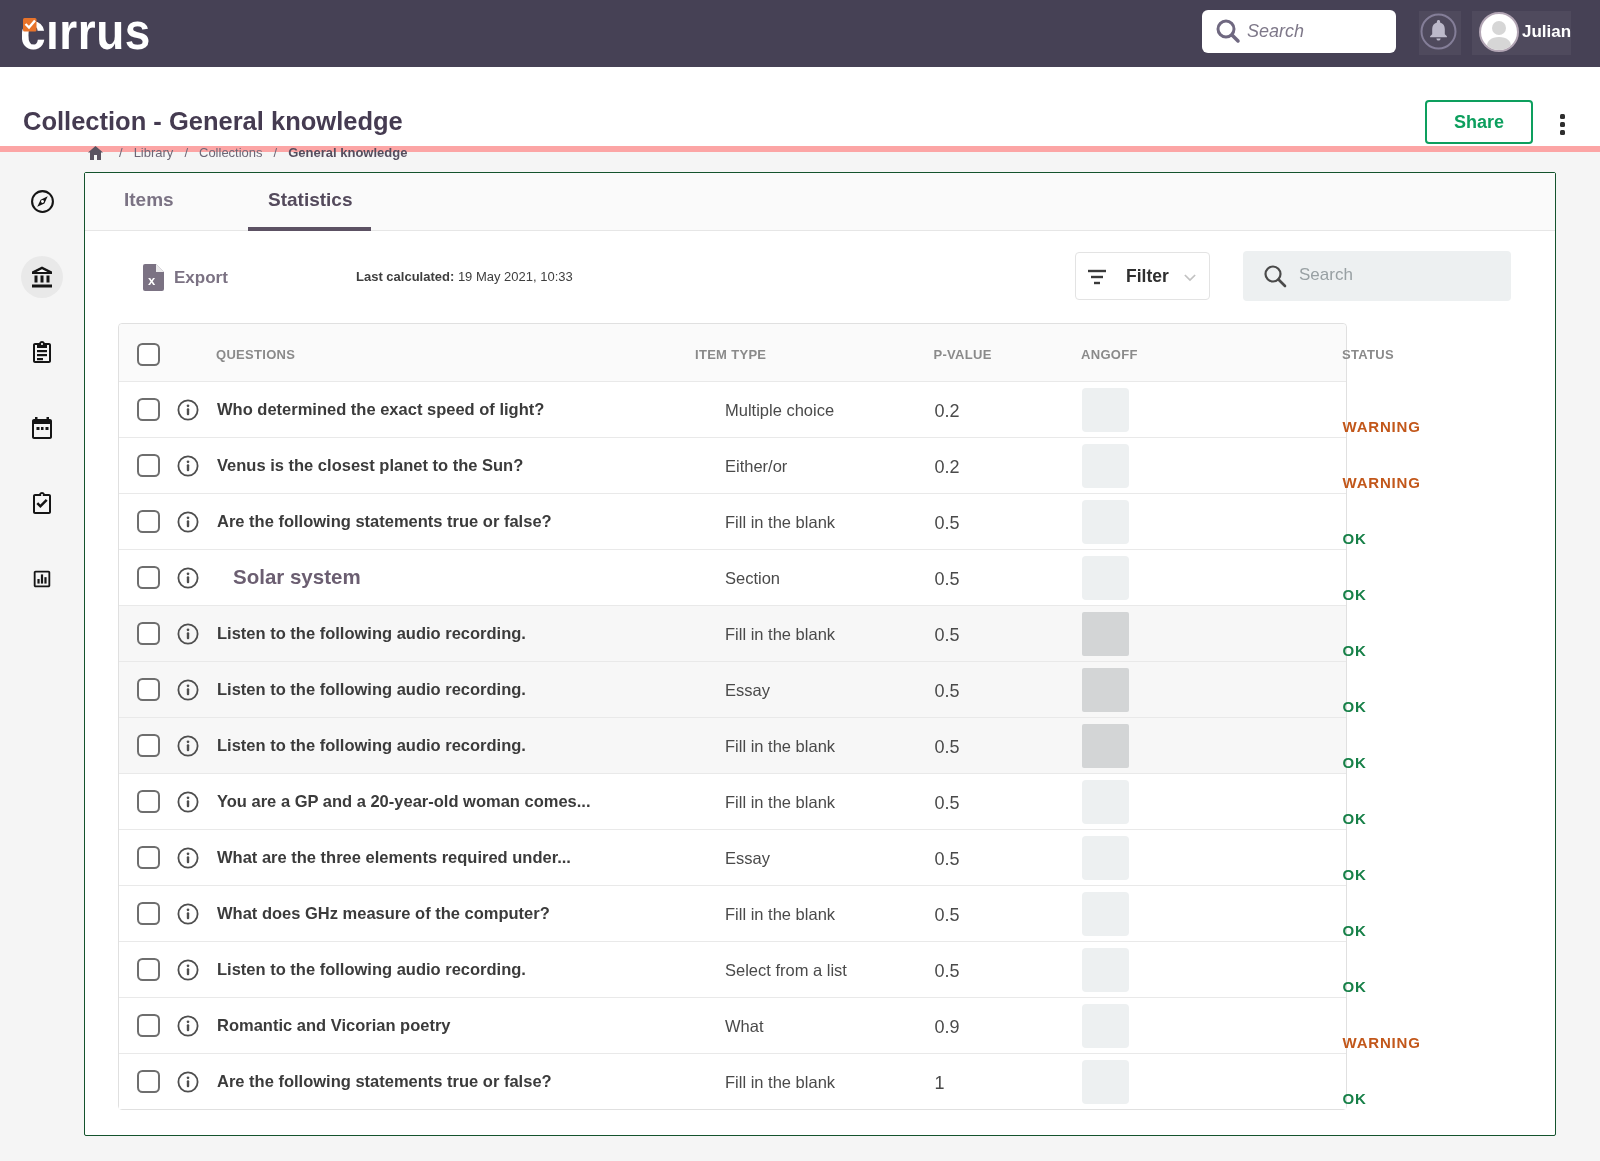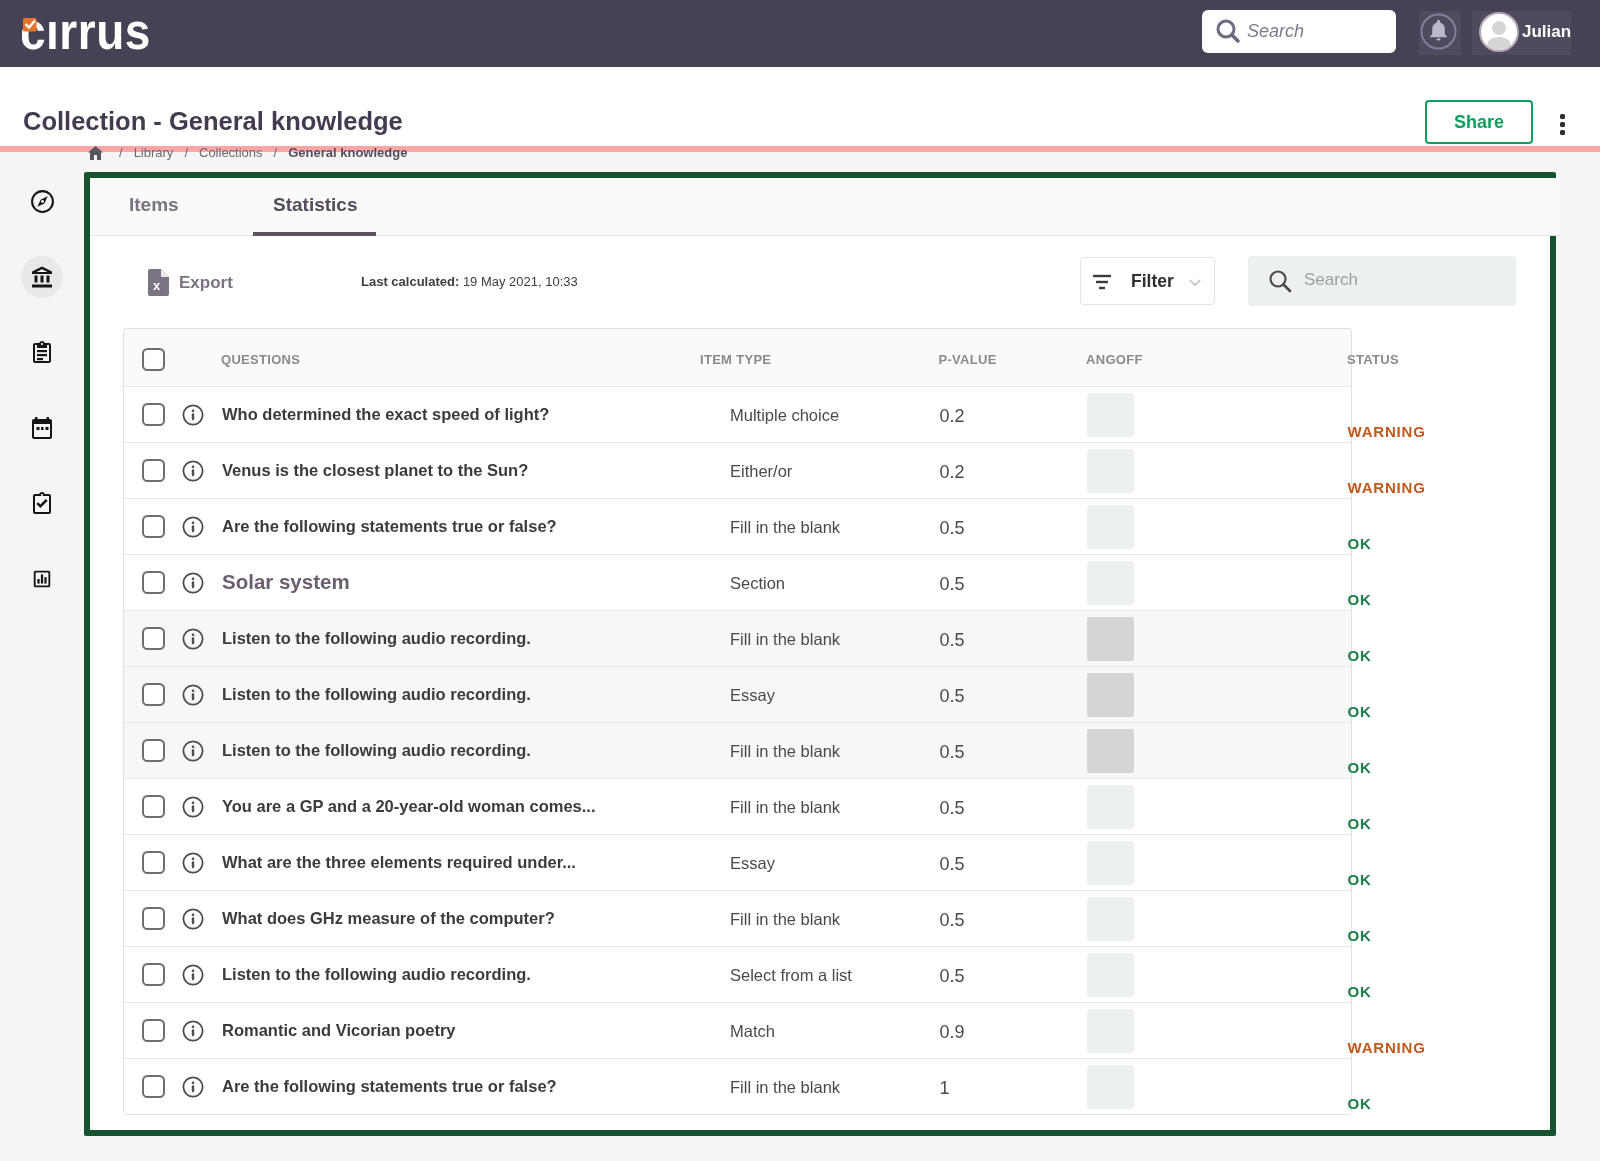--- a/index.html
+++ b/index.html
@@ -24,21 +24,21 @@
 .page { position:absolute; left:0; top:128px; width:1600px; height:1033px; background:#f5f5f5; }
 .crumbs { position:absolute; left:88px; top:145px; font-size:13px; color:#6d6776; }
 .crumbs .sep { margin:0 11px; }
 .crumbs b { color:#564e5e; }
 
 
 .sideicon { position:absolute; }
 .iconcircle { position:absolute; left:21px; top:256px; width:42px; height:42px; border-radius:50%; background:#e9e9e9; }
 
 
-.card { position:absolute; left:84px; top:172px; width:1472px; height:964px; background:#fff; border:6px solid #14532d; border-radius:2px; }
+.card { position:absolute; left:84px; top:172px; width:1472px; height:964px; background:#fff; border:1px solid #14532d; border-radius:2px; }
 .tabsrow { position:absolute; left:0; top:0; width:1470px; height:58px; background:#fafafa; border-bottom:1px solid #e6e6e6; }
 .tab-items { position:absolute; left:39px; top:16px; font-size:19px; font-weight:bold; color:#7b7384; }
 .tab-stats { position:absolute; left:183px; top:16px; font-size:19px; font-weight:bold; color:#544a5c; }
 .tabline { position:absolute; left:163px; top:54px; width:123px; height:4px; background:#5c5163; }
 
 
 .exportwrap { position:absolute; left:58px; top:91px; width:200px; height:28px; }
 .exporttxt { position:absolute; left:31px; top:4px; font-size:17px; font-weight:bold; color:#7b7283; }
 .lastcalc { position:absolute; left:271px; top:96px; font-size:13px; color:#3e3e3e; }
 .filterbtn { position:absolute; left:990px; top:79px; width:135px; height:48px; background:#fff; border:1px solid #e3e3e3; border-radius:4px; }
@@ -50,21 +50,21 @@
 .tbl { position:absolute; left:33px; top:150px; width:1229px; border:1px solid #e0e0e0; border-radius:4px; }
 .thead { position:relative; height:57px; background:#fafafa; border-radius:4px 4px 0 0; }
 .row { position:relative; height:56px; border-top:1px solid #e9e9e9; background:#fff; }
 .row.gray { background:#f7f7f7; }
 .thead .hl { position:absolute; top:23px; font-size:13px; font-weight:bold; color:#8a8a8a; letter-spacing:0.3px; }
 .cb { position:absolute; left:17.5px; width:23px; height:23px; border:2px solid #6e6e6e; border-radius:5.5px; background:#fff; }
 .thead .cb { top:19px; }
 .row .cb { top:16px; }
 .row .info { position:absolute; left:57.5px; top:17px; }
 .q { position:absolute; left:98px; top:18px; font-size:16.5px; font-weight:bold; color:#3b3b3b; white-space:nowrap; }
-.q.section { font-size:20.5px; color:#6b5e71; top:15px; }
+.q.section { font-size:20.5px; color:#6b5e71; top:15px;margin-left:16px; }
 .it { position:absolute; left:606px; top:19px; font-size:16.5px; color:#4a4a4a; white-space:nowrap; }
 .pv { position:absolute; left:815.5px; top:19px; font-size:18px; color:#4a4a4a; }
 .ang { position:absolute; left:963px; top:6px; width:47px; height:44px; background:#edf0f1; border-radius:4px; }
 .row.gray .ang { background:#d3d5d6; border-radius:2px; }
 .st { position:absolute; left:1223.5px; top:20px; font-size:15px; font-weight:bold; letter-spacing:0.8px;margin-top:16px; }
 .st.warn { color:#c2571a; }
 .st.ok { color:#178048; }
 </style>
 </head>
 <body>
@@ -343,21 +343,21 @@
         <span class="st ok">OK</span>
       </div>
       <div class="row">
         <div class="cb"></div>
         <span class="info"><svg width="22" height="22" viewBox="0 0 22 22">
             <circle cx="11" cy="11" r="9.6" fill="none" stroke="#4e4e4e" stroke-width="1.8"></circle>
             <circle cx="11" cy="6.8" r="1.35" fill="#4e4e4e"></circle>
             <rect x="9.8" y="9.3" width="2.4" height="7" rx="1" fill="#4e4e4e"></rect>
           </svg></span>
         <span class="q">Romantic and Vicorian poetry</span>
-        <span class="it">Match</span>
+        <span class="it">What</span>
         <span class="pv">0.9</span>
         <span class="ang"></span>
         <span class="st warn">WARNING</span>
       </div>
       <div class="row">
         <div class="cb"></div>
         <span class="info"><svg width="22" height="22" viewBox="0 0 22 22">
             <circle cx="11" cy="11" r="9.6" fill="none" stroke="#4e4e4e" stroke-width="1.8"></circle>
             <circle cx="11" cy="6.8" r="1.35" fill="#4e4e4e"></circle>
             <rect x="9.8" y="9.3" width="2.4" height="7" rx="1" fill="#4e4e4e"></rect>

